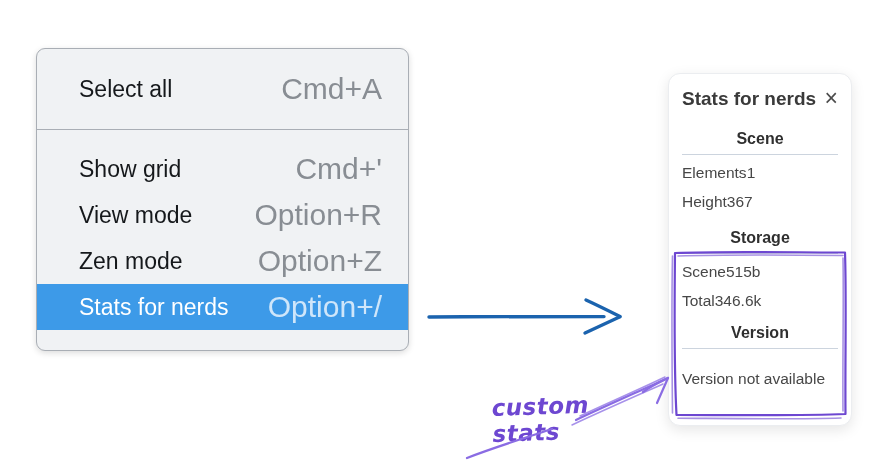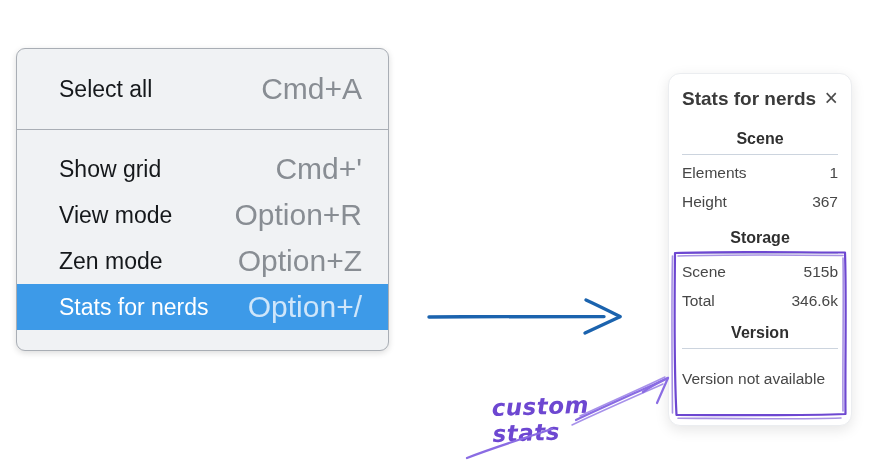--- a/index.html
+++ b/index.html
@@ -3,21 +3,21 @@
 <meta charset="utf-8">
 <style>
   html,body{margin:0;padding:0;background:#ffffff;}
   .stage{
     position:relative;width:873px;height:461px;overflow:hidden;
     font-family:"Liberation Sans",sans-serif;background:#ffffff;
   }
 
   
   .menu{
-    position:absolute;left:16px;top:48px;width:373px;height:303px;
+    position:absolute;left:36px;top:48px;width:373px;height:303px;
     box-sizing:border-box;background:var(--menu-bg);
     border:1px solid var(--menu-border);border-radius:9px;
     box-shadow:0 2px 6px rgba(0,0,0,.14);
     padding-top:17px;
   }
   .menu-item{
     height:46px;display:flex;align-items:center;justify-content:space-between;
     padding:0 26px 0 42px;font-size:23px;color:var(--menu-text);
   }
   .menu-item .mi-shortcut{font-size:30px;color:var(--shortcut-text);}
@@ -34,21 +34,21 @@
     padding:13px 13px 10px 13px;color:var(--panel-text);
   }
   .panel-header{display:flex;align-items:flex-start;justify-content:space-between;}
   .panel-title{font-size:19px;font-weight:bold;color:#3a3a3a;line-height:24px;}
   .panel-close{font-size:23px;line-height:22px;color:#4c4c4c;cursor:pointer;font-weight:400;}
   .sec-head{text-align:center;font-weight:bold;font-size:16px;color:#2f2f2f;line-height:20px;}
   .sec-head.first{margin-top:18px;}
   .sec-head.mid{margin-top:12px;}
   .sec-head.last{margin-top:8px;}
   .sec-divider{border:none;border-top:1px solid var(--divider);margin:5px 0 3px 0;}
-  .stat-row{display:flex;justify-content:space-between;font-size:15.5px;line-height:29px;color:#474747;}
+  .stat-row{display:flex;font-size:15.5px;line-height:29px;color:#474747;}
   .stat-note{font-size:15.5px;line-height:26px;color:#474747;margin-top:17px;}
 
   
   .annotation-text{
     position:absolute;left:492px;top:392px;width:170px;
     font-family:"DejaVu Sans",sans-serif;font-style:italic;
     font-size:23px;font-weight:bold;letter-spacing:.5px;
     color:var(--annotation-purple);transform:rotate(-2deg);
   }
 

